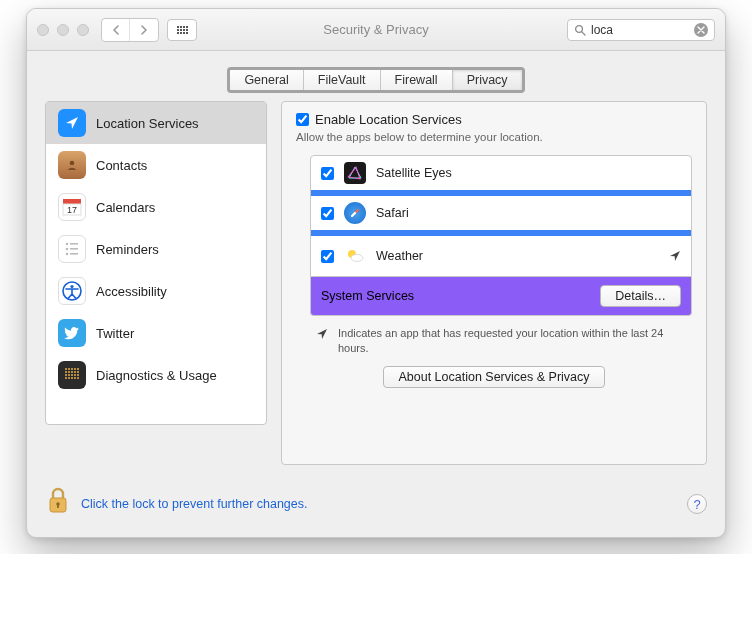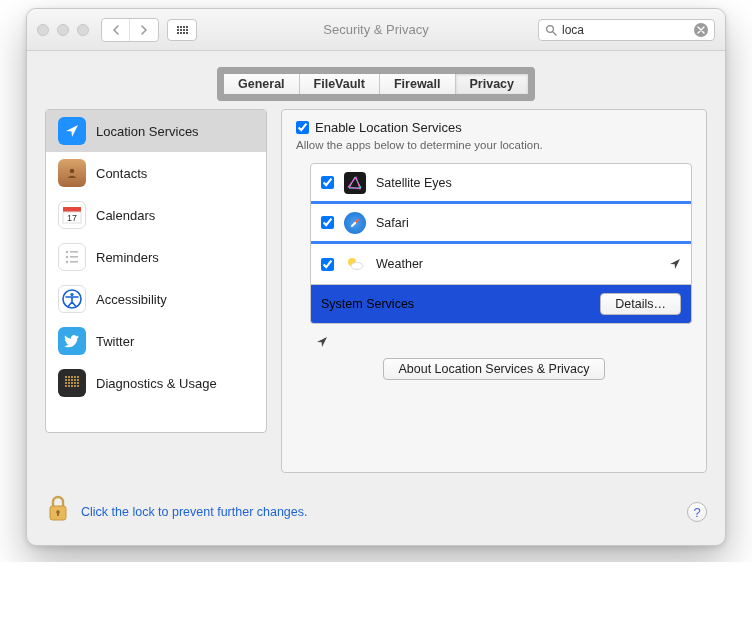--- a/index.html
+++ b/index.html
@@ -39,33 +39,33 @@
   }
   .grid9 { display:grid; grid-template-columns:repeat(4,2px); grid-template-rows:repeat(3,2px); gap:1px; }
   .grid9 span { background:#555; width:2px; height:2px; }
   .wtitle {
     position:absolute; left:0; right:0; text-align:center;
     font-size:13px; color:#8c8c8c; pointer-events:none;
   }
   .search {
     margin-left:auto; display:flex; align-items:center;
     border:1px solid #c7c7c7; border-radius:4px; background:#fff;
-    height:22px; padding:0 6px; width:177px;
+    height:22px; padding:0 6px; width:148px;
   }
   .search svg { flex:none; }
   .search input {
     border:none; outline:none; font-size:12px; width:100%; padding:0 5px; color:#333; background:transparent;
   }
   .search .clear {
     width:14px; height:14px; border-radius:50%; background:#9b9b9b; color:#fff;
     display:flex; align-items:center; justify-content:center; font-size:10px; line-height:1;
     flex:none;
   }
   .tabs-wrap { display:flex; justify-content:center; padding:16px 0 8px 0; }
-  .segmented { display:flex; border:7px solid #a3a3a3; border-radius:4px; overflow:hidden; background:#86efac;font-weight:bold; }
+  .segmented { display:flex; border:3px solid #a3a3a3; border-radius:4px; overflow:hidden; background:#86efac; }
   .segmented .seg {
     padding:3px 14px; font-size:12.5px; color:#333; background:linear-gradient(#fdfdfd,#f0f0f0);
     border-right:1px solid #c7c7c7;
   }
   .segmented .seg:last-child { border-right:none; }
   .segmented .seg.active { background:linear-gradient(#f7f7f7,#e9e9e9); box-shadow:inset 0 1px 3px rgba(0,0,0,0.15); }
   .main-row { display:flex; gap:14px; padding:0 18px 14px 18px; }
   .panel {
     border:1px solid #c7c7c7; border-radius:4px; background:#fff; overflow:hidden;
   }
@@ -84,30 +84,30 @@
   .chk-row { display:flex; align-items:center; gap:6px; font-size:13px; color:#222; }
   .chk-row input { width:13px; height:13px; }
   .sub { font-size:11.5px; color:#666; margin-top:4px; }
   .app-list {
     margin:4px 14px 0 28px;
     border:1px solid #c7c7c7; border-top-left-radius:4px; border-top-right-radius:4px;
     background:#fff; overflow:hidden;
   }
   .app-row {
     display:flex; align-items:center; gap:10px; height:40px; padding:0 10px;
-    border-bottom:3px solid #3b82f6; font-size:12.5px; color:#222;
+    border-bottom:6px solid #3b82f6; font-size:12.5px; color:#222;
   }
   .app-row:last-child { border-bottom:none; }
   .app-row .spacer { margin-left:auto; }
   .app-icon { width:22px; height:22px; border-radius:4px; display:flex; align-items:center; justify-content:center; flex:none; }
   .sys-row {
     display:flex; align-items:center; justify-content:space-between;
     margin:0 14px 0 28px; border:1px solid #c7c7c7; border-top:none;
     border-bottom-left-radius:4px; border-bottom-right-radius:4px;
-    background:#1d4ed8; padding:8px 10px; font-size:12.5px;
+    background:#8b5cf6; padding:8px 10px; font-size:12.5px;
   }
   .mac-btn {
     display:inline-flex; align-items:center; justify-content:center;
     background:linear-gradient(#fdfdfd,#f1f1f1);
     border:1px solid #b9b9b9; border-radius:4px;
     font-size:12.5px; color:#222; height:22px; padding:0 14px;
   }
   .note { display:flex; gap:10px; font-size:11px; color:#555; padding:10px 18px 10px 34px; line-height:1.35; }
   .note svg { flex:none; margin-top:2px; }
   .about-wrap { display:flex; justify-content:center; padding:0 18px 12px 18px; }
@@ -330,20 +330,21 @@
 
       <div class="sys-row">
         <span>System Services</span>
         <button class="mac-btn">Details…</button>
       </div>
 
       <div class="note">
         <svg width="12" height="12" viewBox="0 0 12 12">
             <path d="M1 6 L11 1 L6 11 L5.7 6.3 Z" fill="#444"></path>
           </svg>
+        <span>Indicates an app that has requested your location within the last 24 hours.</span>
       </div>
 
       <div class="about-wrap">
         <button class="mac-btn">About Location Services &amp; Privacy</button>
       </div>
     </div>
   </div>
 
   <div class="footer">
     <span>

